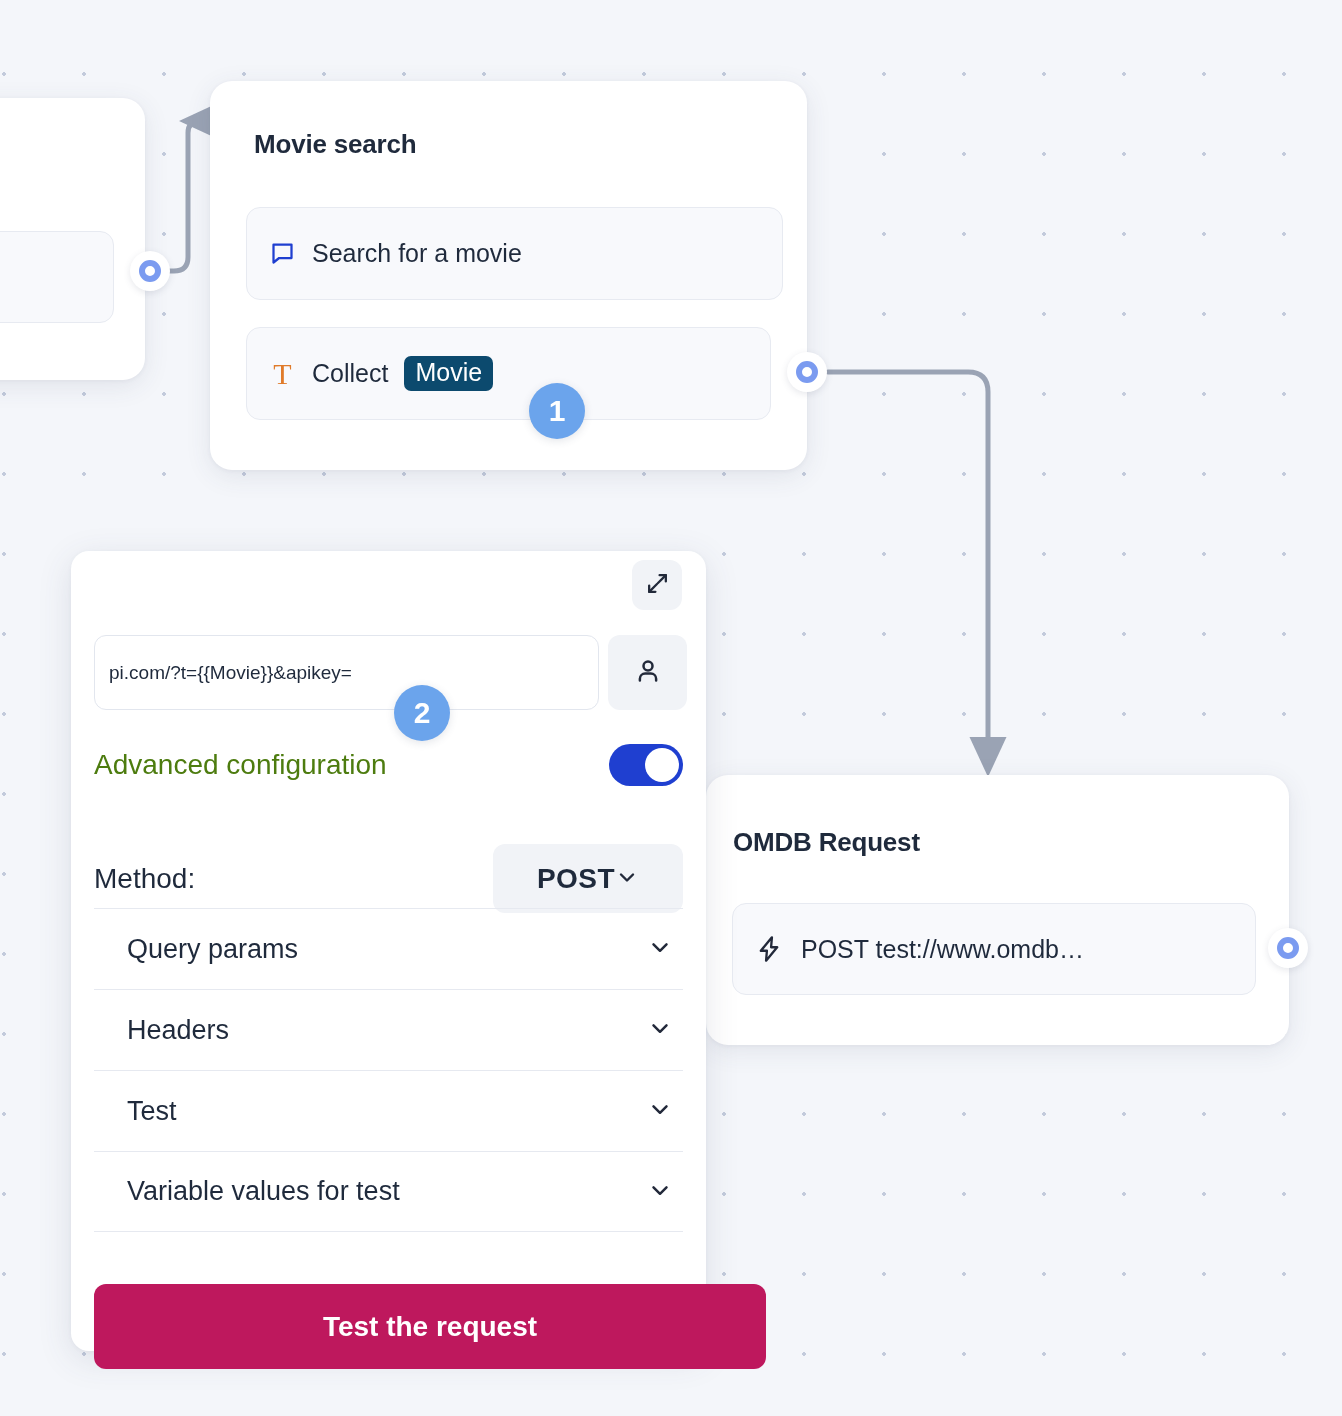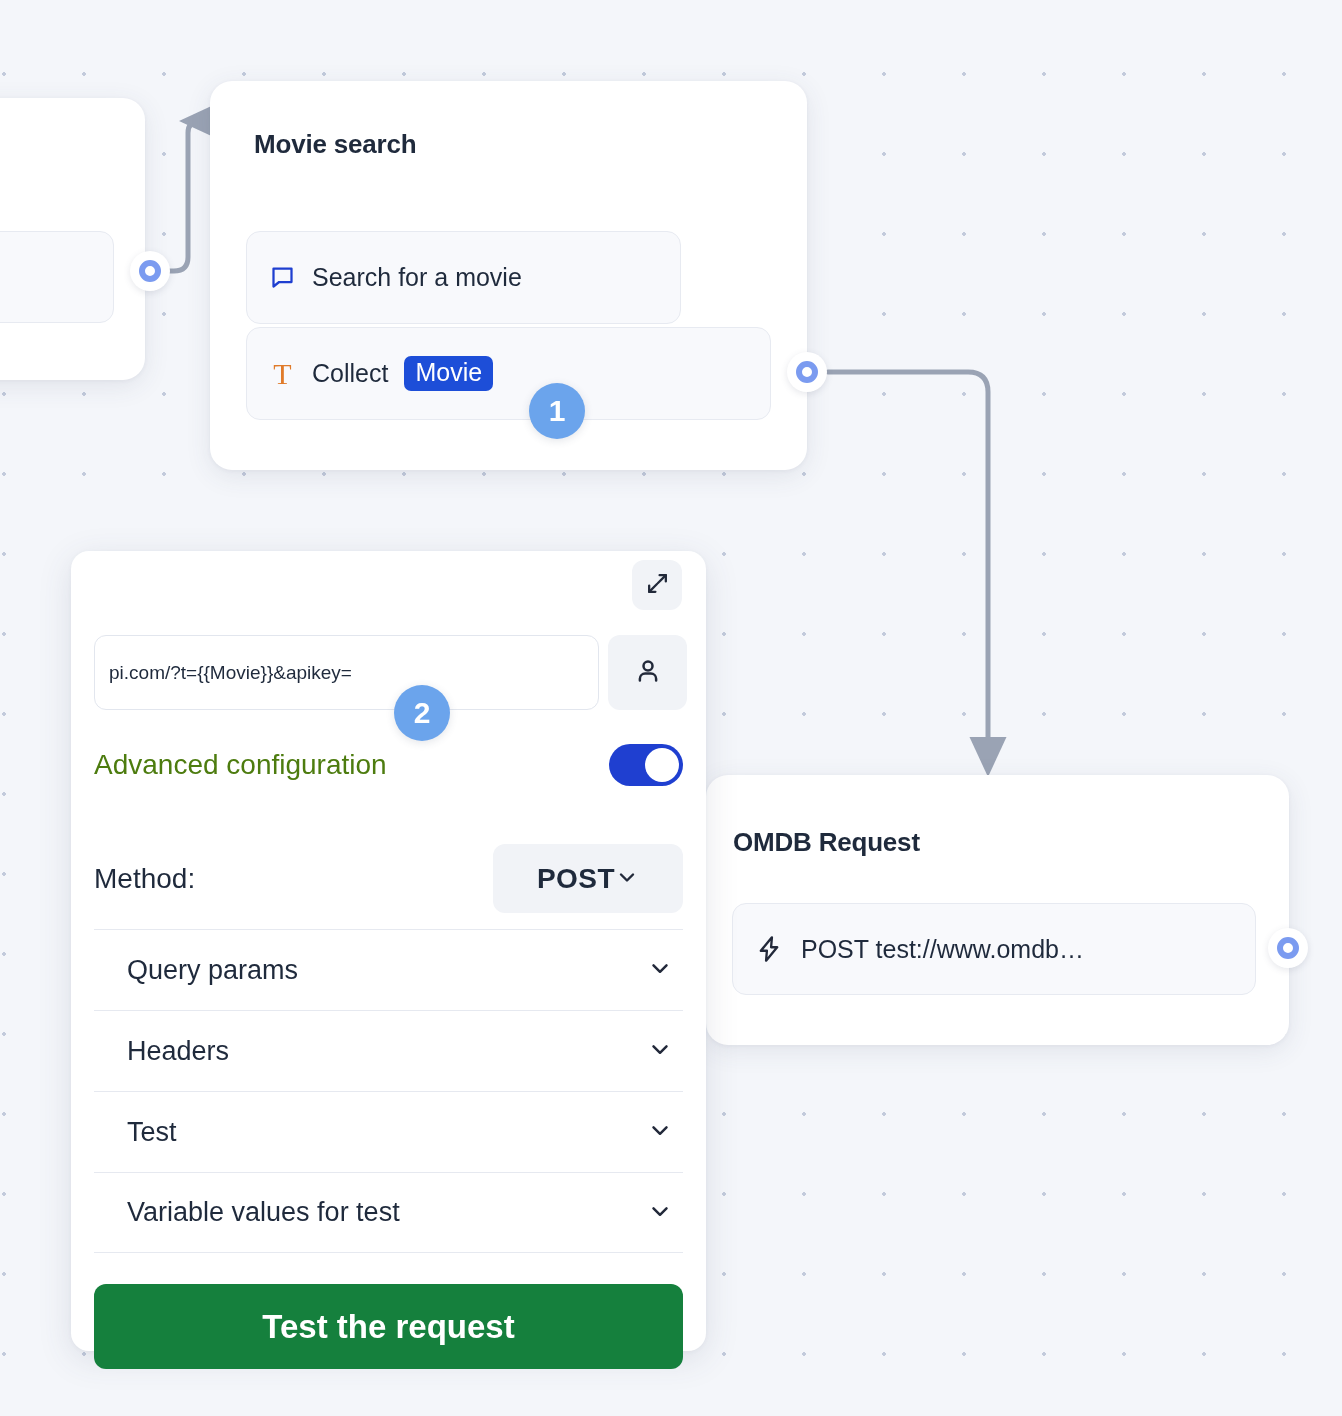--- a/index.html
+++ b/index.html
@@ -70,36 +70,36 @@
 
   
   #movie-card {
     left: 210px;
     top: 81px;
     width: 597px;
     height: 389px;
     padding: 12px;
   }
   #movie-card .node-title { position: absolute; left: 44px; top: 48px; }
-  #movie-card .node-row.r1 { position: absolute; left: 245px; top: 125px; left: 36px; width: 435px; height: 93px; top: 126px; margin-top: 24px; }
+  #movie-card .node-row.r1 { position: absolute; left: 245px; top: 125px; left: 36px; width: 537px; height: 93px; top: 126px; }
   #movie-card .node-row.r2 { position: absolute; left: 36px; width: 525px; height: 93px; top: 246px; }
 
   .icon-chat { width: 27px; height: 27px; flex: none; }
   .icon-tt {
     flex: none;
     width: 27px;
     font-family: "Liberation Serif", serif;
     font-size: 30px;
     font-weight: 400;
     color: #e07b2a;
     text-align: center;
     line-height: 1;
   }
   .var-chip {
-    background: #1d4ed8;
+    background: #0c4a6e;
     color: #ffffff;
     border-radius: 7px;
     padding: 4px 11px 6px 11px;
     font-size: 25px;
     line-height: 1;
     display: inline-block;
   }
 
   
   #omdb-card {
@@ -265,46 +265,46 @@
   }
   #method-select .mval {
     font-size: 28px;
     font-weight: 700;
     color: #1f2a3c;
     letter-spacing: 0.5px;
   }
   .accordion {
     position: absolute;
     left: 23px;
-    top: 378px;
+    top: 357px;
     width: 589px;
   }
   .acc-item {
     height: 81px;
     display: flex;
     align-items: center;
     justify-content: space-between;
     border-top: 1px solid #e6e9f0;
     padding: 0 10px 0 33px;
     box-sizing: border-box;
     cursor: pointer;
   }
   .acc-item:last-child { border-bottom: 1px solid #e6e9f0; }
   .acc-label { font-size: 27px; color: #1f2a3c; }
   #test-btn {
     position: absolute;
     left: 23px;
     top: 733px;
-    width: 589px;
+    width: 672px;
     height: 85px;
-    background: #15803d;
+    background: #be185d;
     color: #ffffff;
     border: none;
     border-radius: 12px;
-    font-size: 33px;
+    font-size: 28px;
     font-weight: 700;
     font-family: "Liberation Sans", sans-serif;
     cursor: pointer;
   }
 
   
   .step-badge {
     position: absolute;
     width: 56px;
     height: 56px;

